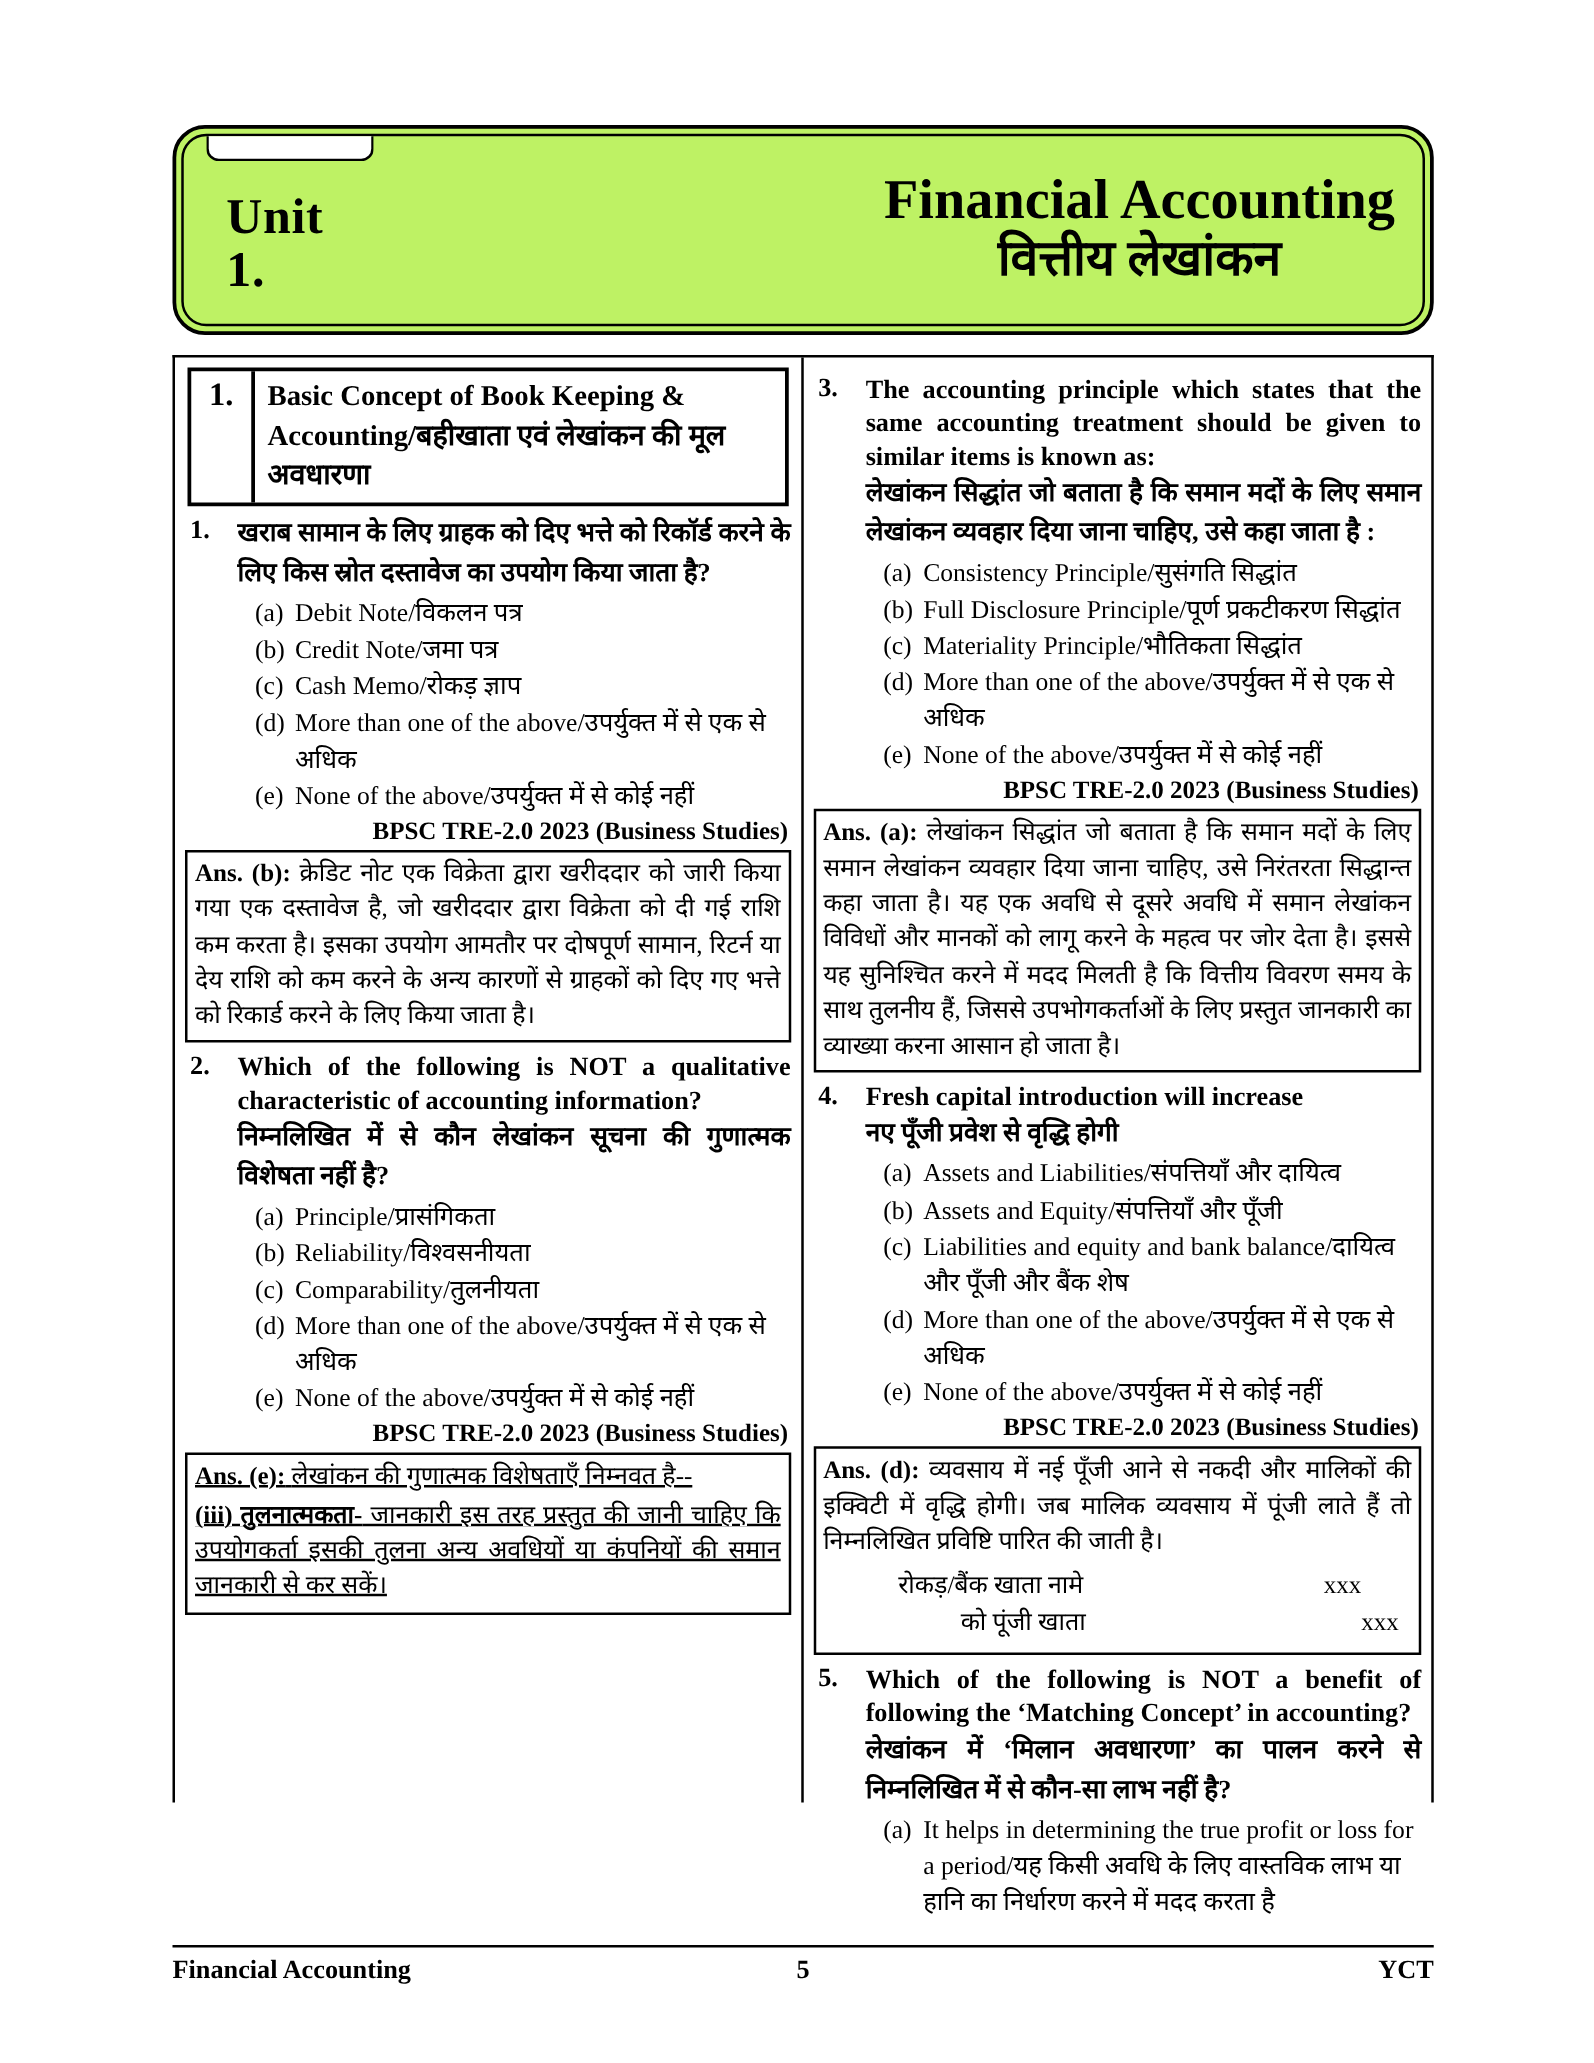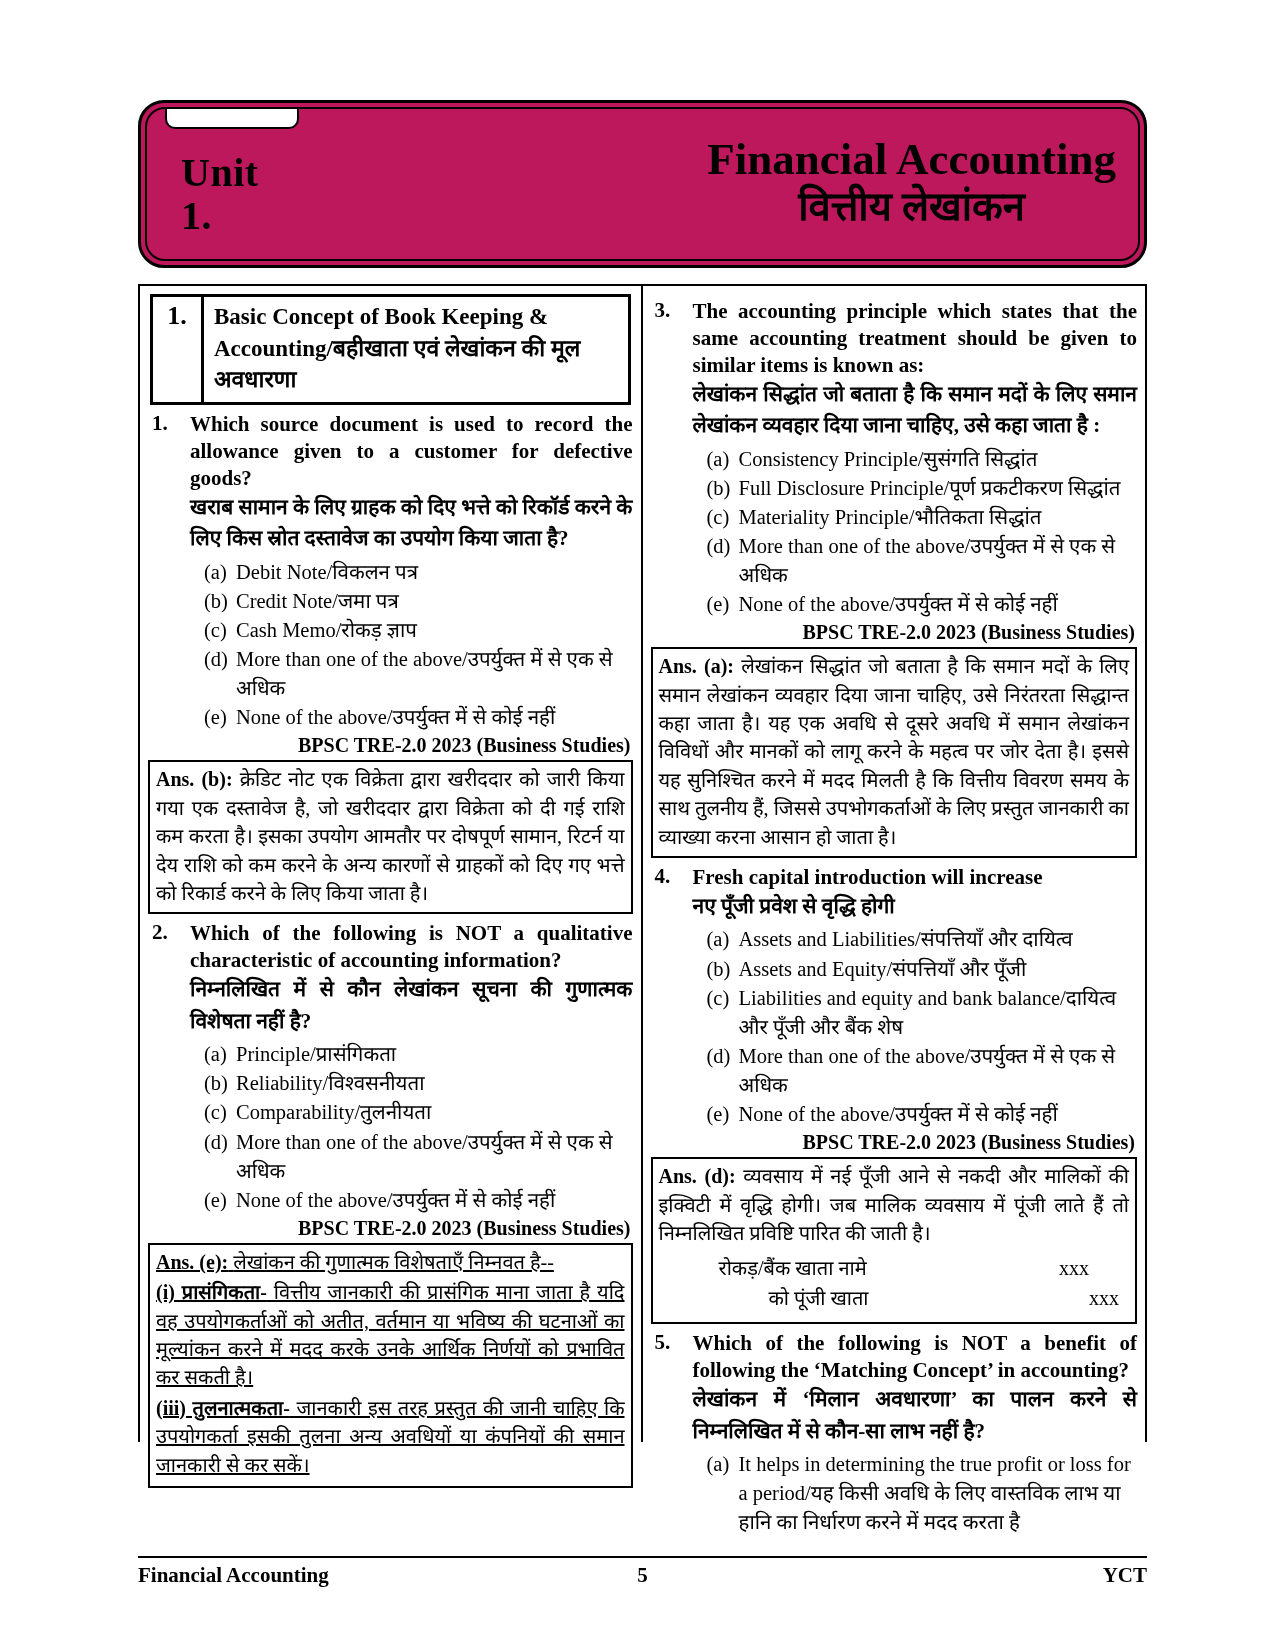--- a/index.html
+++ b/index.html
@@ -24,21 +24,21 @@
   }
 
   
   .unit-banner {
     position: relative;
     border: 3px solid #000;
     border-radius: 26px;
     height: 168px;
     box-sizing: border-box;
     padding: 4px;
-    background: #be185d;
+    background: #bef264;
   }
   .unit-banner-inner {
     border: 2px solid #000;
     border-radius: 20px;
     height: 100%;
     box-sizing: border-box;
     position: relative;
     overflow: hidden;
   }
   .notch {
@@ -232,21 +232,20 @@
       <div class="col-pad">
 
         <div class="section-box">
           <div class="section-num">1.</div>
           <div class="section-title">Basic Concept of Book Keeping &amp; Accounting/बहीखाता एवं लेखांकन की मूल अवधारणा</div>
         </div>
 
         <div class="q">
           <div class="q-num">1.</div>
           <div class="q-body">
-            <div class="q-en">Which source document is used to record the allowance given to a customer for defective goods?</div>
             <div class="q-hi">खराब सामान के लिए ग्राहक को दिए भत्ते को रिकॉर्ड करने के लिए किस स्रोत दस्तावेज का उपयोग किया जाता है?</div>
             <div class="opts">
               <div class="opt">
                 <div class="opt-k">(a)</div>
                 <div class="opt-t">Debit Note/विकलन पत्र</div>
               </div>
               <div class="opt">
                 <div class="opt-k">(b)</div>
                 <div class="opt-t">Credit Note/जमा पत्र</div>
               </div>
@@ -298,23 +297,20 @@
                 <div class="opt-t">None of the above/उपर्युक्त में से कोई नहीं</div>
               </div>
             </div>
             <div class="exam">BPSC TRE-2.0 2023 (Business Studies)</div>
           </div>
         </div>
         <div class="ans-box">
           <div class="ans-p">
             <b>Ans. (e):</b>
             <span>लेखांकन की गुणात्मक विशेषताएँ निम्नवत है--</span>
-          </div>
-          <div class="ans-p">
-            <b>(i) प्रासंगिकता-</b><span> वित्तीय जानकारी की प्रासंगिक माना जाता है यदि वह उपयोगकर्ताओं को अतीत, वर्तमान या भविष्य की घटनाओं का मूल्यांकन करने में मदद करके उनके आर्थिक निर्णयों को प्रभावित कर सकती है।</span>
           </div>
           <div class="ans-p">
             <b>(iii) तुलनात्मकता-</b><span> जानकारी इस तरह प्रस्तुत की जानी चाहिए कि उपयोगकर्ता इसकी तुलना अन्य अवधियों या कंपनियों की समान जानकारी से कर सकें।</span>
           </div>
         </div>
 
       </div>
     </div>
 
     <div class="col right">

